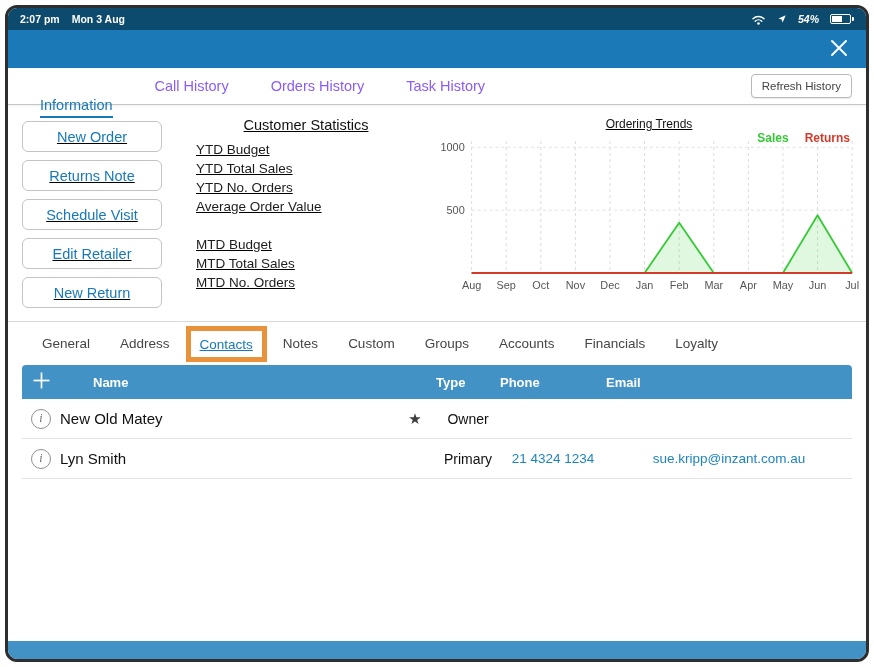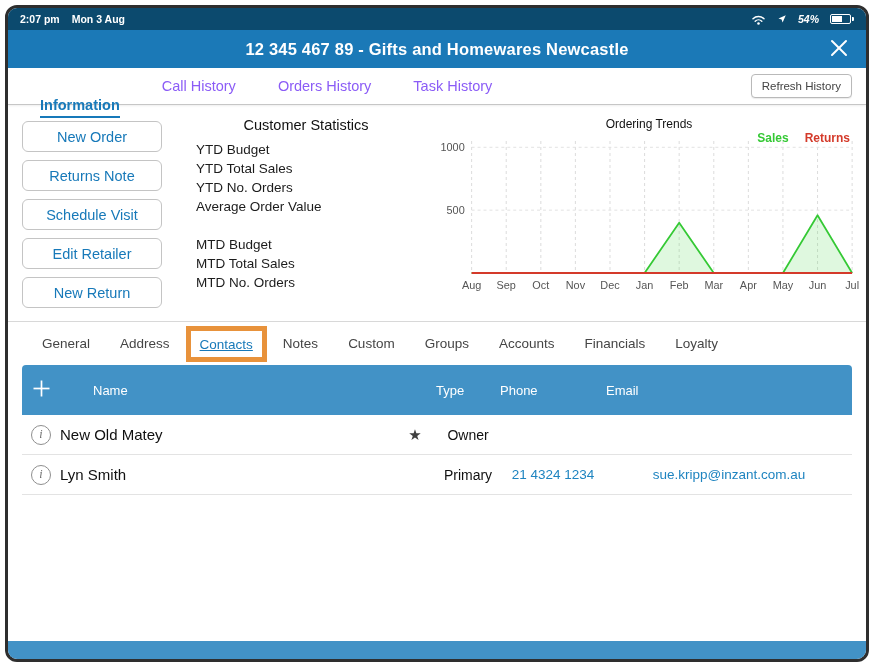--- a/index.html
+++ b/index.html
@@ -25,27 +25,27 @@
   .title-bar .title { font-size:16.5px; font-weight:bold; letter-spacing:.2px; }
   .close-btn { position:absolute; right:16px; top:8px; width:22px; height:22px; cursor:pointer;
                background:none; border:none; padding:0; }
 
   
   .main-tabs { height:37px; display:flex; align-items:center; padding:0 14px 0 32px;
                gap:42px; border-bottom:1px solid #c6c6c6; box-shadow:0 1px 2px rgba(0,0,0,.07);
                background:#fff; flex:0 0 auto; }
   .main-tab { font-size:14.5px; color:#8b5cf6; background:none; border:none; cursor:pointer;
               font-family:inherit; padding:0; }
-  .main-tab.active { color:#1779b9; font-weight:bold; border-bottom:2.5px solid #1779b9; padding-bottom:3px;margin-top:43px; }
+  .main-tab.active { color:#1779b9; font-weight:normal; border-bottom:2.5px solid #1779b9; padding-bottom:3px;margin-top:43px; }
   .refresh-btn { margin-left:auto; border:1px solid #b9b9b9; border-radius:4px; background:#fff;
                  font-size:11.5px; color:#444; padding:5px 10px; font-family:inherit; cursor:pointer;
                  box-shadow:0 1px 1px rgba(0,0,0,.08); }
 
   
-  .info { display:flex; height:216px; flex:0 0 auto; }
+  .info { display:flex; height:216px; flex:0 0 auto;text-decoration:underline; }
   .actions { width:172px; padding:16px 0 0 14px; display:flex; flex-direction:column; gap:8px; }
   .action-btn { width:140px; height:31px; border:1.5px solid #c4c4c4; border-radius:6px;
                 background:#fff; color:#1779b9; font-size:14.5px; font-family:inherit;
                 display:flex; align-items:center; justify-content:center; cursor:pointer; }
   .stats { width:252px; padding-top:12px; }
   .stats-title { text-align:center; font-size:14.5px; color:#111; }
   .stats ul { list-style:none; margin-top:7px; padding-left:16px; font-size:13.5px;
               color:#1c1c1c; line-height:19px; }
   .stats .gap { height:19px; }
   .trends { flex:1; padding-top:12px; position:relative; }
@@ -58,22 +58,22 @@
   .sub-tabs { height:44px; display:flex; align-items:center; padding-left:34px; gap:30px;
               border-top:1px solid #d8d8d8; flex:0 0 auto; }
   .sub-tab { font-size:13.5px; color:#454545; background:none; border:none; font-family:inherit;
              cursor:pointer; padding:0; }
   .sub-tab.active { color:#1779b9; font-weight:normal; text-decoration:underline; }
   .highlight { display:inline-block; border:5px solid #e8923b; padding:4px 9px; margin:-9px -14px; }
 
   
   .contacts { margin:0 14px; flex:0 0 auto; }
   .tgrid { display:grid; grid-template-columns:38px 334px 42px 64px 106px 1fr; align-items:center; }
-  .t-header { height:50px; background:#4292c6; color:#fff; border-radius:4px 4px 0 0;
-              font-size:13px; font-weight:normal; }
+  .t-header { height:34px; background:#4292c6; color:#fff; border-radius:4px 4px 0 0;
+              font-size:13px; font-weight:bold; }
   .plus-cell { text-align:center; }
   .plus-btn { background:none; border:none; cursor:pointer; padding:0; line-height:0; }
   .name-h { padding-left:33px; }
   .c-center { text-align:left; }
   .t-row { height:40px; border-bottom:1px solid #e3e3e3; background:#fff; }
   .info-i { width:20px; height:20px; border:1.5px solid #8f8f8f; border-radius:50%;
             color:#6d6d6d; font-size:12px; display:flex; align-items:center; justify-content:center;
             margin:0 auto; font-family:"Liberation Serif", serif; font-style:italic;
             background:none; cursor:pointer; }
   .name-cell { font-size:15px; color:#101010; }
@@ -110,21 +110,20 @@
       <span style="display:flex;align-items:center;">
         <span class="battery">
             <span class="battery-fill"></span>
           </span>
           <span class="battery-nub"></span>
       </span>
     </div>
   </div>
 
   <div class="title-bar">
-    <span class="title">12 345 467 89 - Gifts and Homewares Newcastle</span>
     <button class="close-btn">
       <span>
         <svg width="20" height="20" viewBox="0 0 20 20">
           <line x1="3" y1="3" x2="17" y2="17" stroke="#fff" stroke-width="2" stroke-linecap="round"></line>
           <line x1="17" y1="3" x2="3" y2="17" stroke="#fff" stroke-width="2" stroke-linecap="round"></line>
         </svg>
       </span>
     </button>
   </div>
 

